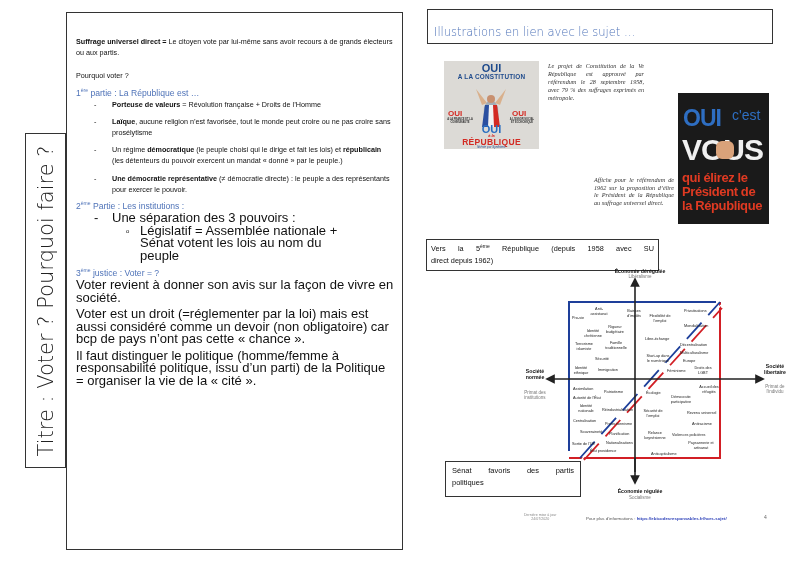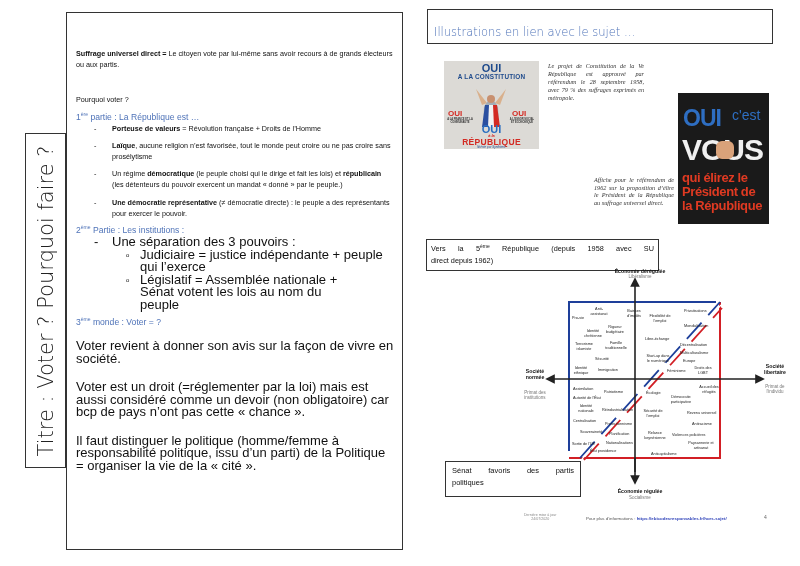--- a/index.html
+++ b/index.html
@@ -5,21 +5,21 @@
   * { box-sizing: border-box; margin: 0; padding: 0; }
   body { width: 800px; height: 566px; background: #ffffff; position: relative; overflow: hidden;
          font-family: "Liberation Sans", sans-serif; color: #111; }
   .title-box { position: absolute; left: 25px; top: 133px; width: 41px; height: 335px;
                border: 1px solid #333; background: #fff; }
   .title-box .rot { position: absolute; left: 50%; top: 50%; transform: translate(-50%,-50%) rotate(-90deg);
                white-space: nowrap; font-family: "DejaVu Sans", sans-serif; font-size: 21px; color: #222; font-weight: 300; }
   .main-box { position: absolute; left: 66px; top: 12px; width: 337px; height: 538px;
               border: 1px solid #333; background: #fff; padding: 23px 8px 0 9px; font-size: 7.2px; line-height: 11.2px; }
   .h-blue { color: #4f73b8; font-size: 8.6px; line-height: 11px; }
-  .p { margin-top: 12px; }
+  .p { margin-top: 0; }
   .gap { height: 6px; }
   .gap-s { height: 4px; }
   b { font-weight: bold; }
   sup { font-size: 5px; vertical-align: super; line-height: 0; }
   .dash-item { position: relative; padding-left: 36px; }
   .dash-item::before { content: "-"; position: absolute; left: 18px; }
   .circ-item { position: relative; padding-left: 64px; line-height: 11.5px; }
   .circ-item::before { content: "o"; position: absolute; left: 50px; font-size: 6px; top: 0px; }
   .p2 { font-size: 13px; line-height: 12.5px; }
 
@@ -76,25 +76,24 @@
   <div class="gap"></div>
   <div class="dash-item"><b>Laïque</b><span>, aucune religion n’est favorisée, tout le monde peut croire ou ne pas croire sans prosélytisme</span></div>
   <div class="gap"></div>
   <div class="dash-item"><span>Un régime </span><b>démocratique</b><span> (le peuple choisi qui le dirige et fait les lois) et </span><b>républicain</b><span> (les détenteurs du pouvoir exercent un mandat  « donné » par le peuple.)</span></div>
   <div class="gap"></div>
   <div class="dash-item"><b>Une démocratie représentative</b><span> (≠ démocratie directe) : le peuple a des représentants pour exercer le pouvoir.</span></div>
   <div class="gap"></div>
 
   <div class="h-blue"><span>2</span><sup>ème</sup><span> Partie : Les institutions :</span></div>
   <div class="dash-item p2" style="padding-left:36px">Une séparation des 3 pouvoirs :</div>
-  <div class="circ-item p2">Judiciaire = justice indépendante + peuple qui l’exerce</div>
   <div class="circ-item p2" style="padding-right:50px">Législatif = Assemblée nationale + Sénat votent les lois au nom du peuple</div>
   <div class="gap"></div>
 
-  <div class="h-blue"><span>3</span><sup>ème</sup><span> monde : Voter = ?</span></div>
+  <div class="h-blue"><span>3</span><sup>ème</sup><span> justice : Voter = ?</span></div>
   <div class="p p2">Voter revient à donner son avis sur la façon de vivre en société.</div>
   <div class="gap-s"></div>
   <div class="p p2">Voter est un droit (=réglementer par la loi) mais est aussi considéré comme un devoir (non obligatoire) car bcp de pays n’ont pas cette « chance ».</div>
   <div class="gap-s"></div>
   <div class="p p2">Il faut distinguer le politique (homme/femme à responsabilité politique, issu d’un parti) de la Politique = organiser la vie de la « cité ».</div>
 </div>
 
 <div class="right-head">
   <span>Illustrations en lien avec le sujet …</span>
 </div>

